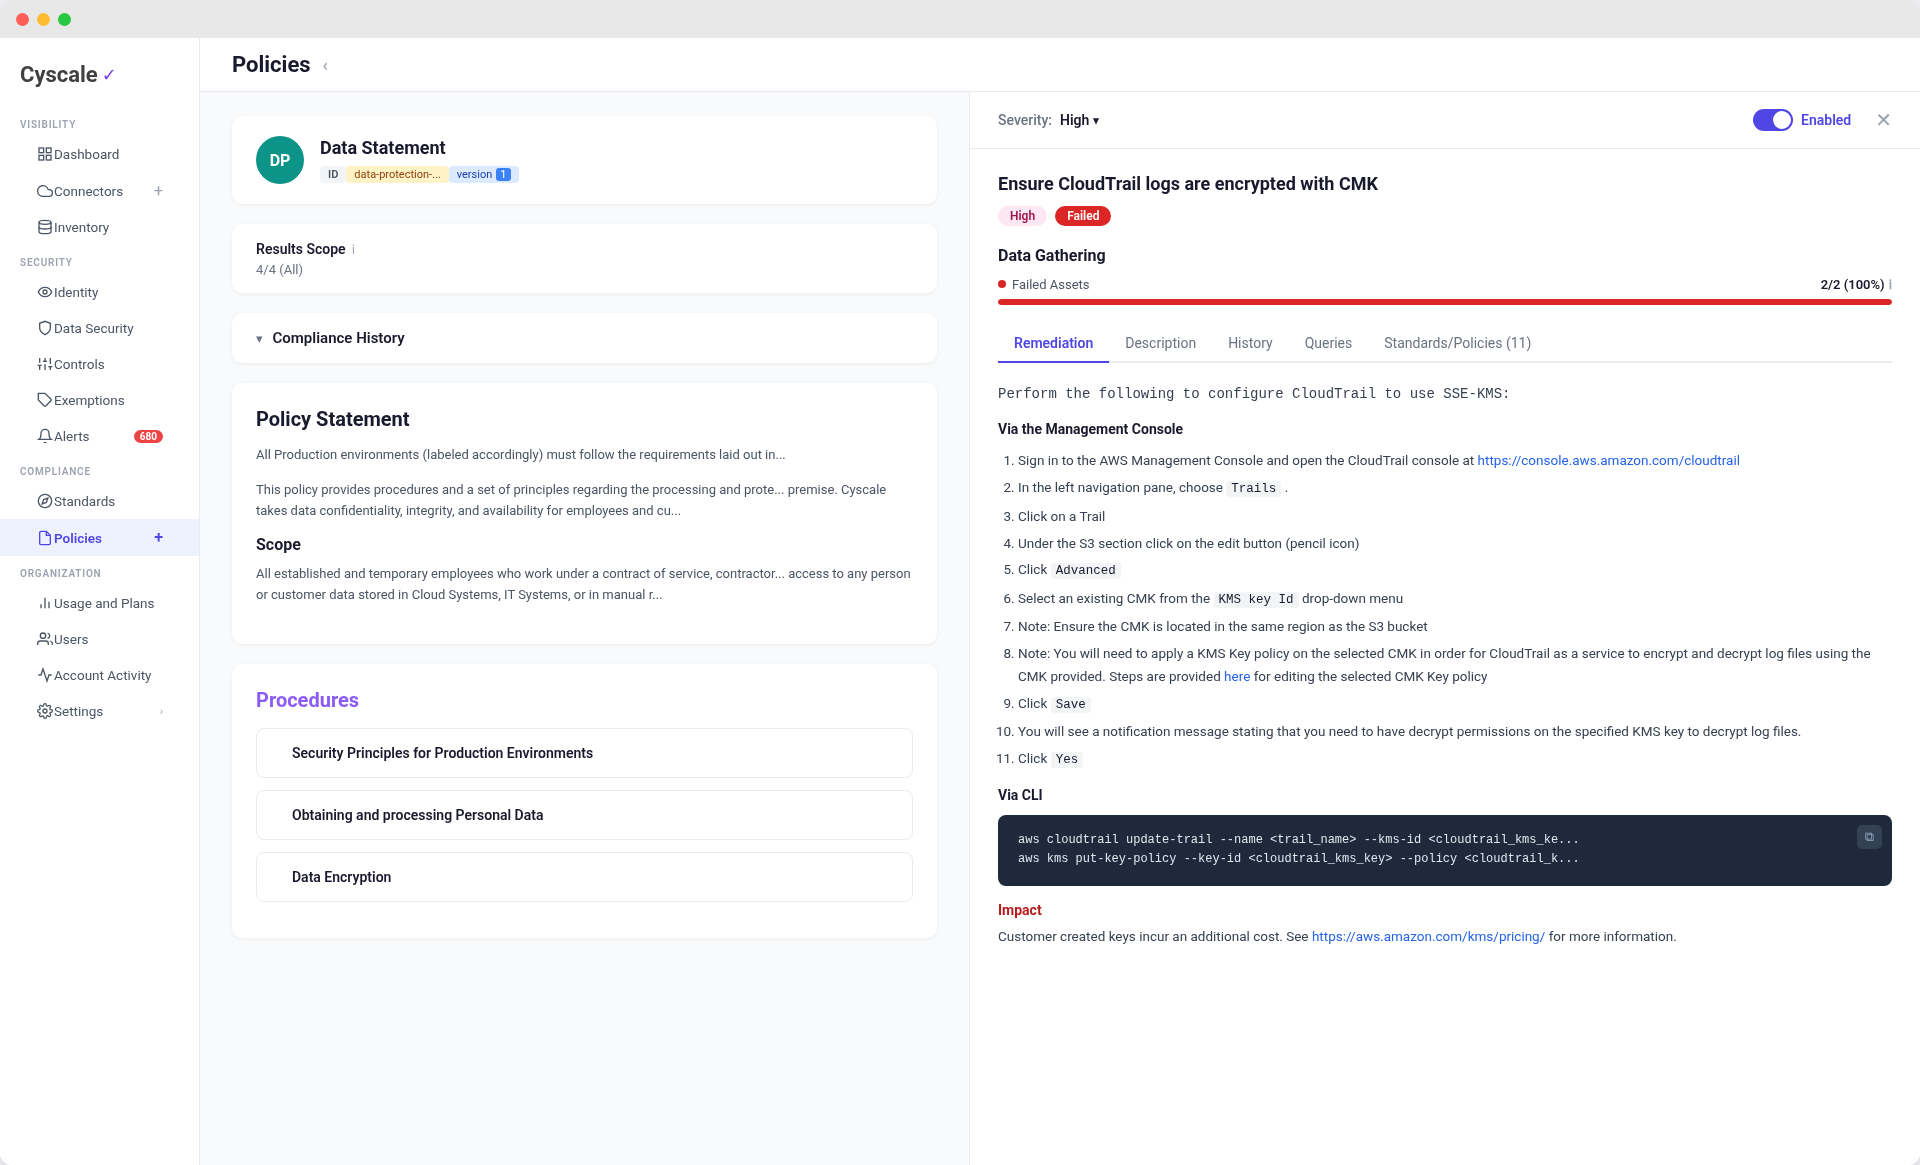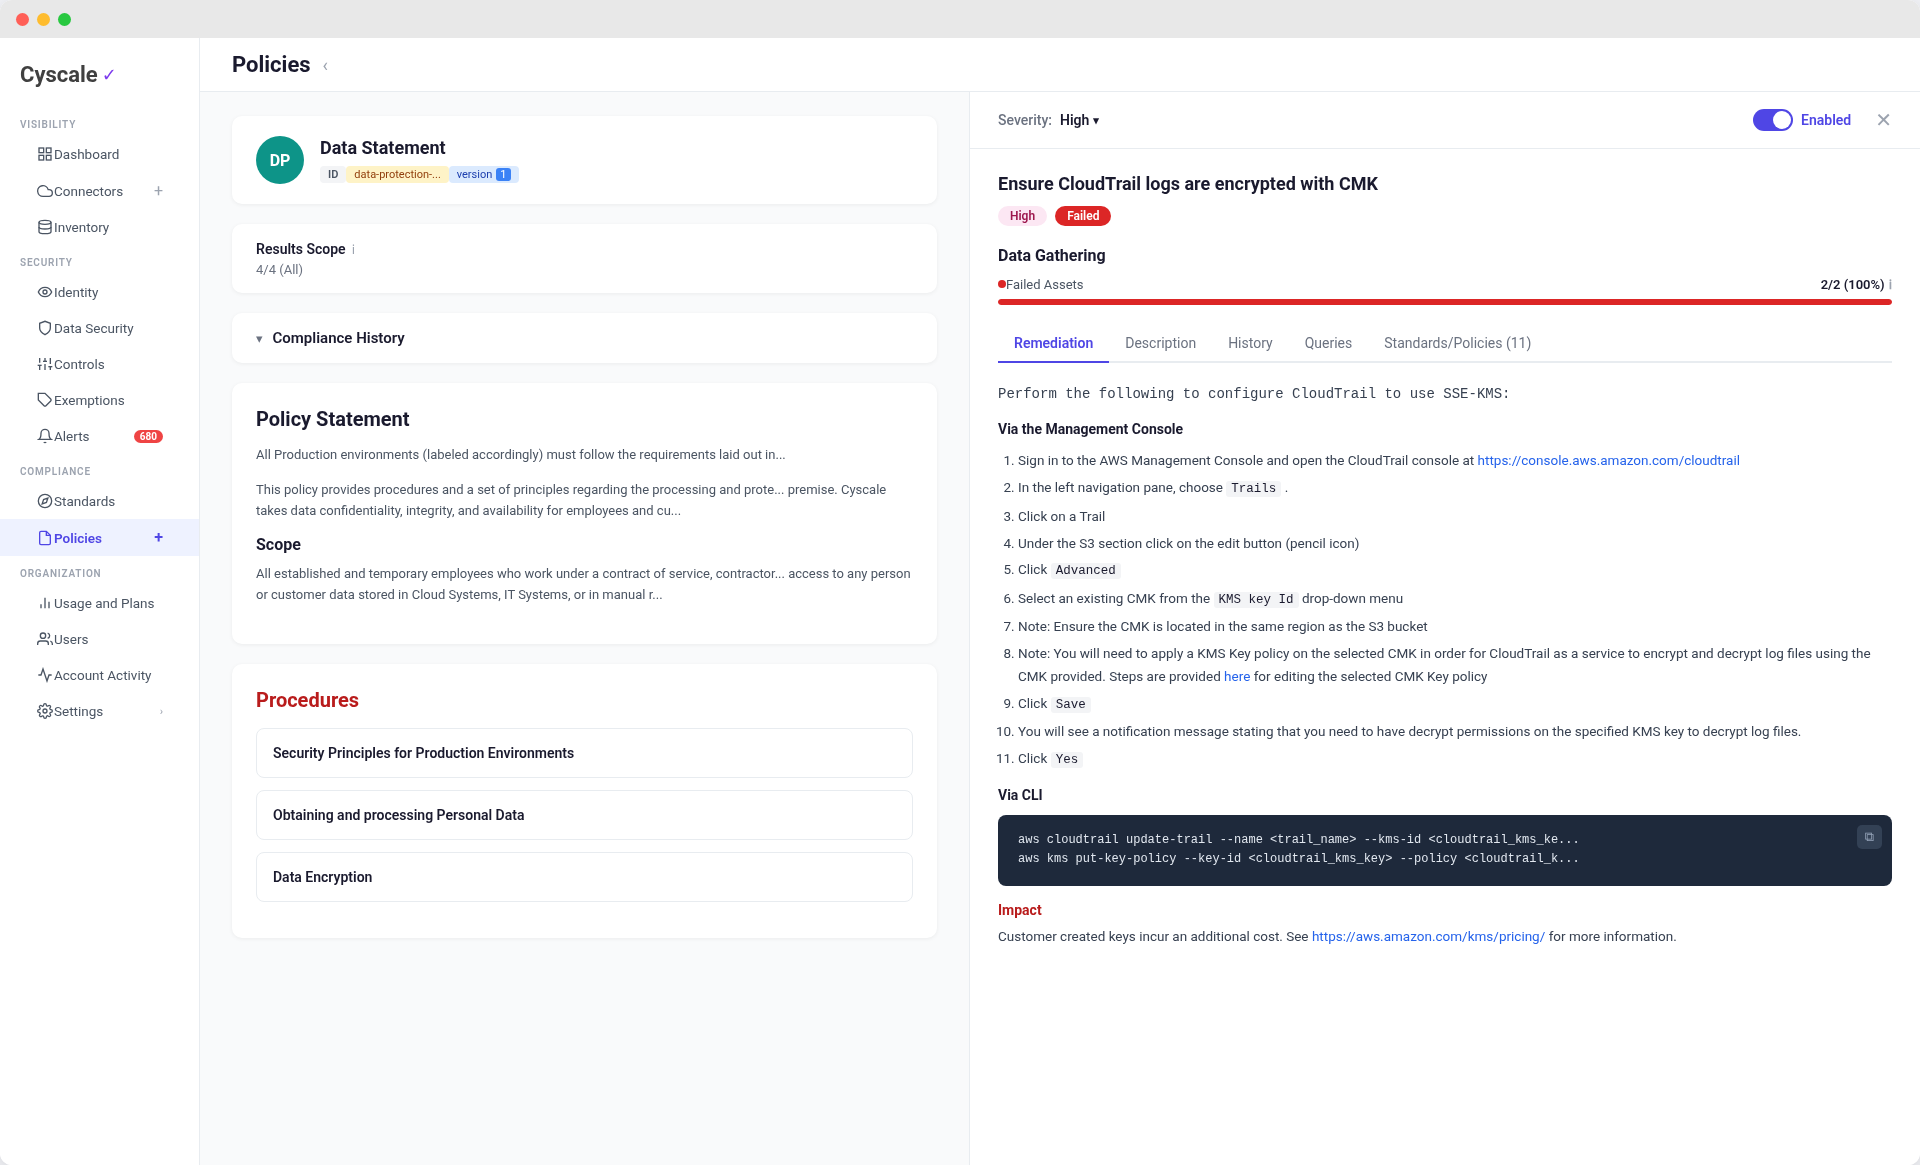--- a/index.html
+++ b/index.html
@@ -68,22 +68,22 @@
     .compliance-title { font-size: 15px; font-weight: 600; color: #1a1a2e; }
 
     
     .policy-section { background: #fff; border-radius: 10px; padding: 24px; margin-bottom: 20px; box-shadow: 0 1px 4px rgba(0,0,0,0.06); }
     .policy-title { font-size: 20px; font-weight: 700; color: #1a1a2e; margin-bottom: 14px; }
     .policy-text { font-size: 13px; color: #4b5563; line-height: 1.6; margin-bottom: 14px; }
     .scope-title { font-size: 16px; font-weight: 700; color: #1a1a2e; margin-bottom: 10px; }
 
     
     .procedures-section { background: #fff; border-radius: 10px; padding: 24px; margin-bottom: 20px; box-shadow: 0 1px 4px rgba(0,0,0,0.06); }
-    .procedures-title { font-size: 20px; font-weight: 700; color: #b91c1c; margin-bottom: 16px; }
-    .procedure-item { border: 1px solid #e8ecf0; border-radius: 8px; padding: 16px 16px; margin-bottom: 12px; cursor: pointer; }
+    .procedures-title { font-size: 20px; font-weight: 700; color: #8b5cf6; margin-bottom: 16px; }
+    .procedure-item { border: 1px solid #e8ecf0; border-radius: 8px; padding: 16px 35px; margin-bottom: 12px; cursor: pointer; }
     .procedure-item-title { font-size: 14px; font-weight: 600; color: #1a1a2e; }
 
     
     .right-panel { flex: 1; background: #fff; overflow-y: auto; padding: 0; position: relative; }
 
     
     .rp-header { display: flex; align-items: center; justify-content: space-between; padding: 16px 28px; border-bottom: 1px solid #e8ecf0; background: #fff; position: sticky; top: 0; z-index: 10; }
     .rp-severity { display: flex; align-items: center; gap: 8px; font-size: 14px; color: #6b7280; }
     .severity-label { font-weight: 500; }
     .severity-value { display: flex; align-items: center; gap: 4px; font-weight: 600; color: #1a1a2e; cursor: pointer; }
@@ -98,21 +98,21 @@
     .rp-content { padding: 24px 28px; }
     .rp-title { font-size: 18px; font-weight: 700; color: #1a1a2e; margin-bottom: 12px; }
     .rp-badges { display: flex; align-items: center; gap: 8px; margin-bottom: 20px; }
     .badge-high { background: #fce7f3; color: #9d174d; border-radius: 12px; font-size: 12px; font-weight: 600; padding: 3px 12px; }
     .badge-failed { background: #dc2626; color: #fff; border-radius: 12px; font-size: 12px; font-weight: 600; padding: 3px 12px; }
 
     
     .dg-section { margin-bottom: 20px; }
     .dg-title { font-size: 16px; font-weight: 700; color: #1a1a2e; margin-bottom: 10px; }
     .dg-row { display: flex; align-items: center; justify-content: space-between; margin-bottom: 6px; }
-    .dg-label { display: flex; align-items: center; font-size: 13px; color: #4b5563; }
+    .dg-label { display: flex; align-items: center; gap: 6px; font-size: 13px; color: #4b5563; }
     .dg-dot { width: 8px; height: 8px; border-radius: 50%; background: #dc2626; }
     .dg-value { font-size: 13px; font-weight: 600; color: #1a1a2e; display: flex; align-items: center; gap: 4px; }
     .dg-info { color: #9ca3af; cursor: pointer; }
     .dg-bar { width: 100%; height: 6px; background: #fee2e2; border-radius: 3px; overflow: hidden; margin-bottom: 16px; }
     .dg-bar-fill { height: 100%; background: #dc2626; border-radius: 3px; }
 
     
     .tabs { display: flex; border-bottom: 2px solid #e8ecf0; margin-bottom: 20px; }
     .tab { padding: 10px 16px; font-size: 14px; color: #6b7280; cursor: pointer; border-bottom: 2px solid transparent; margin-bottom: -2px; }
     .tab.active { color: #4f46e5; font-weight: 600; border-bottom-color: #4f46e5; }

